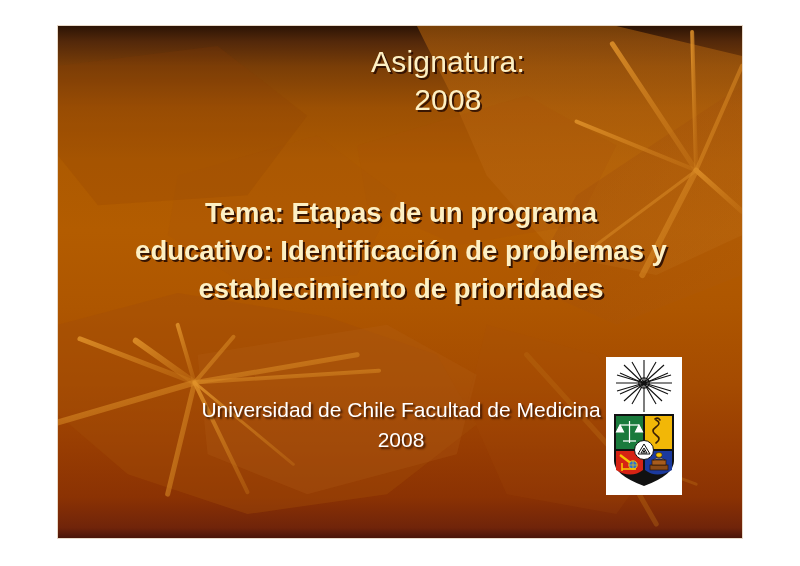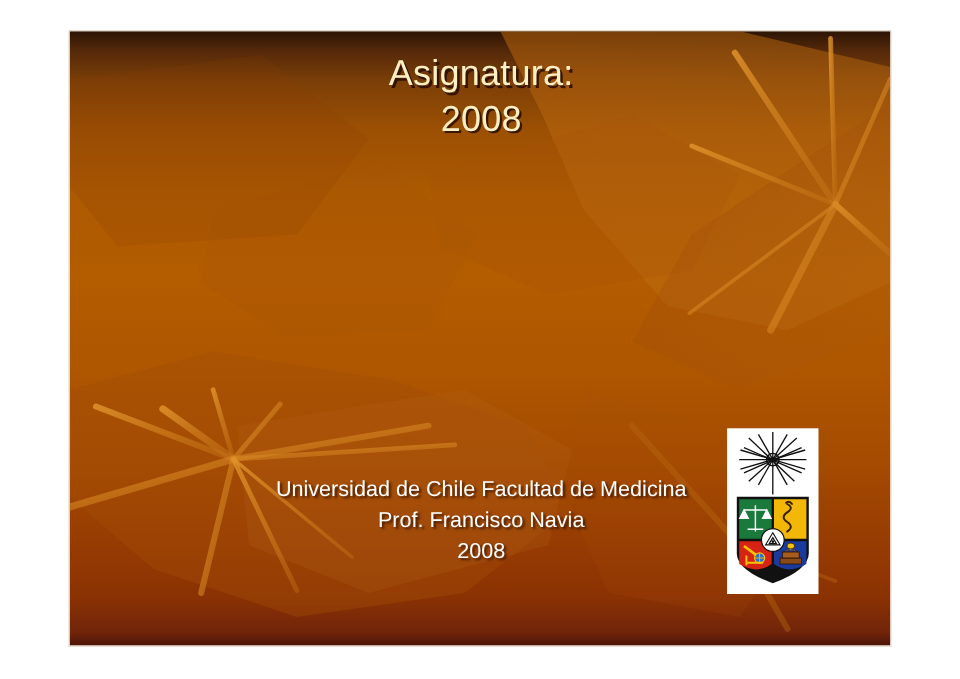--- a/index.html
+++ b/index.html
@@ -52,41 +52,42 @@
 
   #heading-block {
     position: absolute;
     left: 0; top: 17px; width: 686px;
     text-align: center;
     color: #fdf0c4;
     font-size: 30px;
     line-height: 1.26;
     text-shadow: 2px 2px 0 rgba(40,12,2,0.85);
     letter-spacing: 0.2px;
+    padding-left: 47px;
   }
   #heading-block .u { text-decoration: underline; text-underline-offset: 3px; }
 
   #title-block {
     position: absolute;
     left: 0; top: 168px; width: 686px;
     text-align: center;
     color: #fdf0c4;
     font-size: 27.5px;
     font-weight: bold;
     line-height: 1.38;
     text-shadow: 2px 2px 0 rgba(40,12,2,0.9);
     letter-spacing: 0px;
   }
 
   #author-block {
     position: absolute;
     left: 0; top: 369px; width: 686px;
     text-align: center;
     color: #ffffff;
-    font-size: 18px;
+    font-size: 21px;
     line-height: 1.44;
     text-shadow: 2px 2px 2px rgba(35,10,2,0.75);
   }
 
   #crest {
     position: absolute;
     left: 548px;
     top: 331px;
     width: 76px;
     height: 138px;
@@ -159,24 +160,28 @@
 
       <path d="M0 40 L160 20 L250 90 L190 170 L40 180 L0 130 Z" fill="#8a3f06" opacity="0.18"></path>
     </svg>
   </div>
 
   <div id="heading-block">
     <div>Asignatura:</div>
     <div>2008</div>
   </div>
 
+  <div id="title-block">
+    <div>Tema: Etapas de un programa</div>
+    <div>educativo: Identificación de problemas y</div>
+    <div>establecimiento de prioridades</div>
+  </div>
 
   <div id="author-block">
     <div>Universidad de Chile Facultad de Medicina</div>
-    <div>Prof. Francisco Navia</div>
     <div>2008</div>
   </div>
 
   <div id="crest">
     <svg width="76" height="138" viewBox="0 0 76 138" xmlns="http://www.w3.org/2000/svg">
       <rect x="0" y="0" width="76" height="138" fill="#ffffff"></rect>
 
       <g stroke="#111111" stroke-width="1.1" fill="none">
         <line x1="38" y1="3" x2="38" y2="55"></line>
         <line x1="18" y1="8" x2="56" y2="44"></line>

